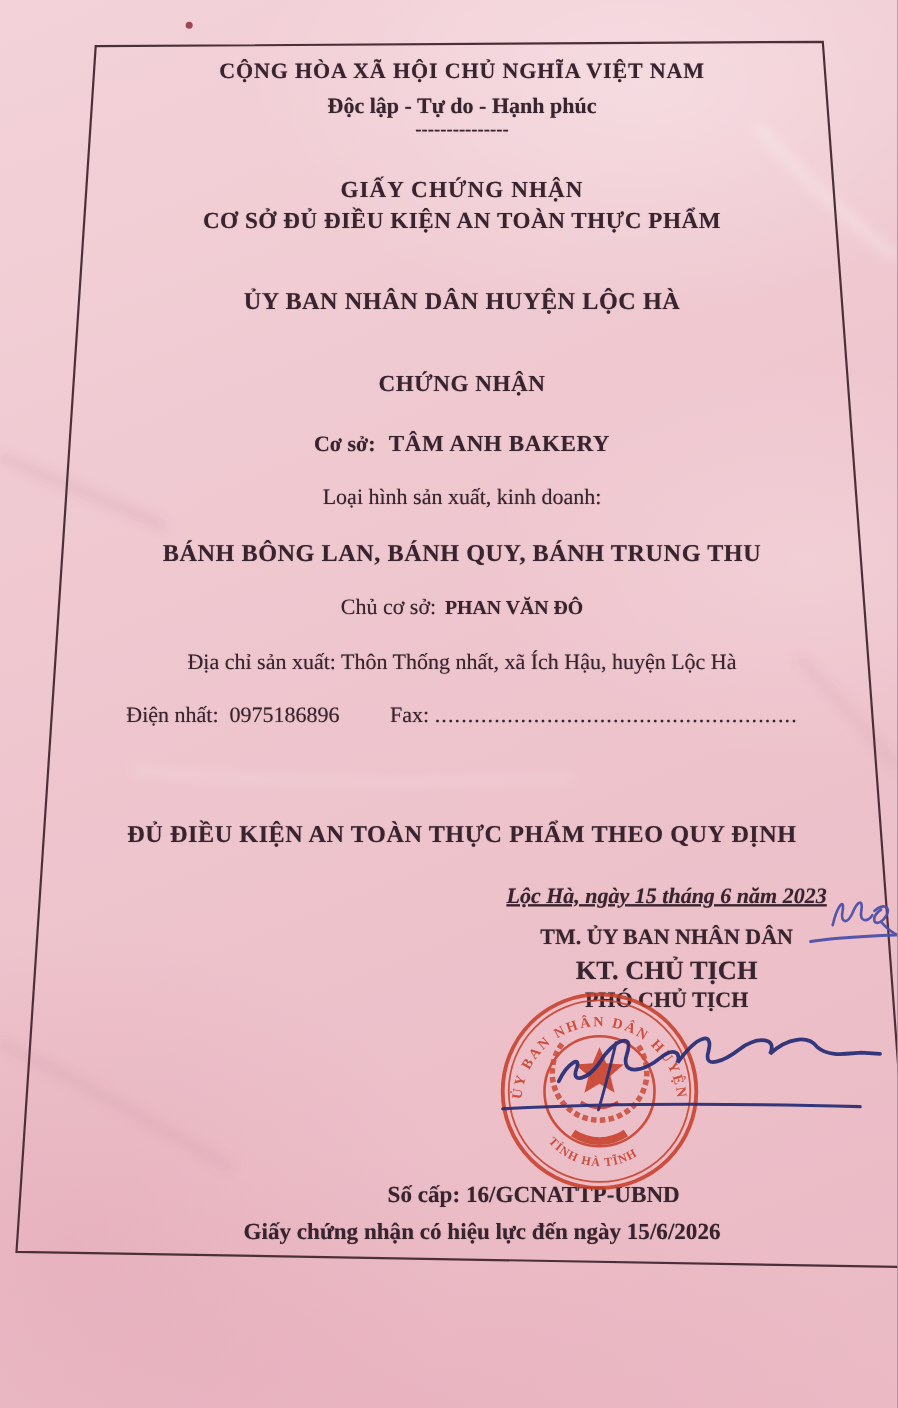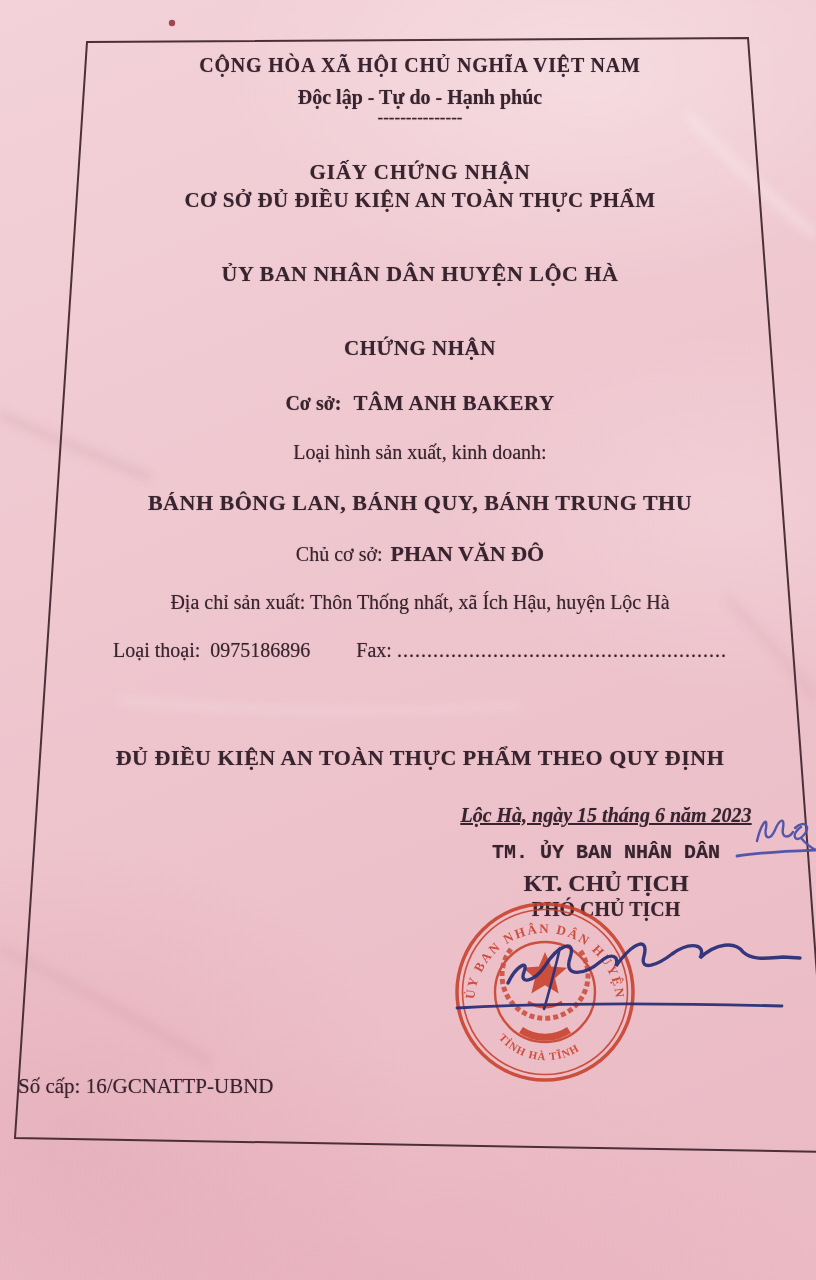--- a/index.html
+++ b/index.html
@@ -11,21 +11,21 @@
       radial-gradient(ellipse 520px 300px at 72% 6%, rgba(255,255,255,0.30), rgba(255,255,255,0) 70%),
       radial-gradient(ellipse 420px 260px at 90% 40%, rgba(255,240,244,0.22), rgba(255,255,255,0) 70%),
       radial-gradient(ellipse 500px 400px at 8% 88%, rgba(205,120,140,0.18), rgba(205,120,140,0) 70%),
       radial-gradient(ellipse 600px 300px at 45% 100%, rgba(215,130,150,0.14), rgba(215,130,150,0) 75%),
       linear-gradient(158deg,#f3d2d9 0%,#efc8d0 35%,#edc2cb 60%,#eab9c4 100%);
   }
   .line{position:absolute;left:20px;width:800px;text-align:center;line-height:1.15;
         text-shadow:0 0 1px rgba(56,30,42,0.45);white-space:nowrap;}
   .b{font-weight:bold;}
   .it{font-style:italic;}
-  .left-block{text-align:left;}
+  .left-block{text-align:right;font-weight:bold;}
   .svg-overlay{position:absolute;left:0;top:0;pointer-events:none;}
   .gap-sm{display:inline-block;width:12px;}
   .gap-lg{display:inline-block;width:46px;}
   .fax-dots{letter-spacing:1px;}
 </style>
 </head>
 <body>
 
 <div class="page">
 
@@ -41,41 +41,42 @@
   <div class="line b" style="top:336px;font-size:21px;letter-spacing:0.5px;">CHỨNG NHẬN</div>
 
   <div class="line" style="top:391px;font-size:20px;">
     <span class="b">Cơ sở:</span><span class="gap-sm"></span><span class="b" style="font-size:21px;letter-spacing:0.5px;">TÂM ANH BAKERY</span>
   </div>
 
   <div class="line" style="top:441px;font-size:20px;">Loại hình sản xuất, kinh doanh:</div>
   <div class="line b" style="top:490px;font-size:22px;letter-spacing:0.5px;">BÁNH BÔNG LAN, BÁNH QUY, BÁNH TRUNG THU</div>
 
   <div class="line" style="top:541px;font-size:20px;">
-    <span>Chủ cơ sở:</span><span class="gap-sm" style="width:8px;"></span><span class="b" style="font-size:22px;">PHAN VĂN ĐÔ</span>
+    <span>Chủ cơ sở:</span><span class="gap-sm" style="width:8px;"></span><span class="b" style="font-size:18px;">PHAN VĂN ĐÔ</span>
   </div>
 
   <div class="line" style="top:591px;font-size:20px;">
     <span>Địa chỉ sản xuất:</span>
     <span>Thôn Thống nhất, xã Ích Hậu,  huyện Lộc Hà</span>
   </div>
 
   <div class="line" style="top:639px;font-size:20px;">
-    <span>Loại thoại:</span><span class="gap-sm" style="width:10px;"></span><span>0975186896</span><span class="gap-lg"></span><span>Fax:</span>
+    <span>Điện nhất:</span><span class="gap-sm" style="width:10px;"></span><span>0975186896</span><span class="gap-lg"></span><span>Fax:</span>
     <span class="fax-dots">.......................................................</span>
   </div>
 
   <div class="line b" style="top:745px;font-size:22px;letter-spacing:0.5px;">ĐỦ ĐIỀU KIỆN AN TOÀN THỰC PHẨM THEO QUY ĐỊNH</div>
 
   <div class="line b it" style="top:804px;left:426px;width:360px;font-size:20px;text-decoration:underline;">Lộc Hà, ngày 15 tháng 6 năm 2023</div>
-  <div class="line b" style="top:841px;left:420px;width:372px;font-size:20px;font-family:Liberation Mono, monospace;">TM. ỦY BAN NHÂN DÂN</div>
+  <div class="line b" style="top:841px;left:420px;width:372px;font-size:20px;">TM. ỦY BAN NHÂN DÂN</div>
   <div class="line b" style="top:870px;left:420px;width:372px;font-size:24px;">KT. CHỦ TỊCH</div>
   <div class="line b" style="top:898px;left:420px;width:372px;font-size:20px;">PHÓ CHỦ TỊCH</div>
 
   <div class="line left-block" style="top:1074px;left:18px;width:600px;font-size:21px;">Số cấp: 16/GCNATTP-UBND</div>
+  <div class="line left-block" style="top:1107px;left:15px;width:640px;font-size:21px;">Giấy chứng nhận có hiệu lực đến ngày 15/6/2026</div>
 
   <svg class="svg-overlay" width="816" height="1280" viewBox="0 0 816 1280">
     <defs>
       <filter id="soft" x="-40%" y="-40%" width="180%" height="180%">
           <feGaussianBlur stdDeviation="5"></feGaussianBlur>
         </filter>
       <filter id="inkblur" x="-20%" y="-20%" width="140%" height="140%">
           <feGaussianBlur stdDeviation="0.55"></feGaussianBlur>
         </filter>
       <path id="arcTop" d="M 474,1004 A 69,69 0 1 1 616,1004" fill="none"></path>

